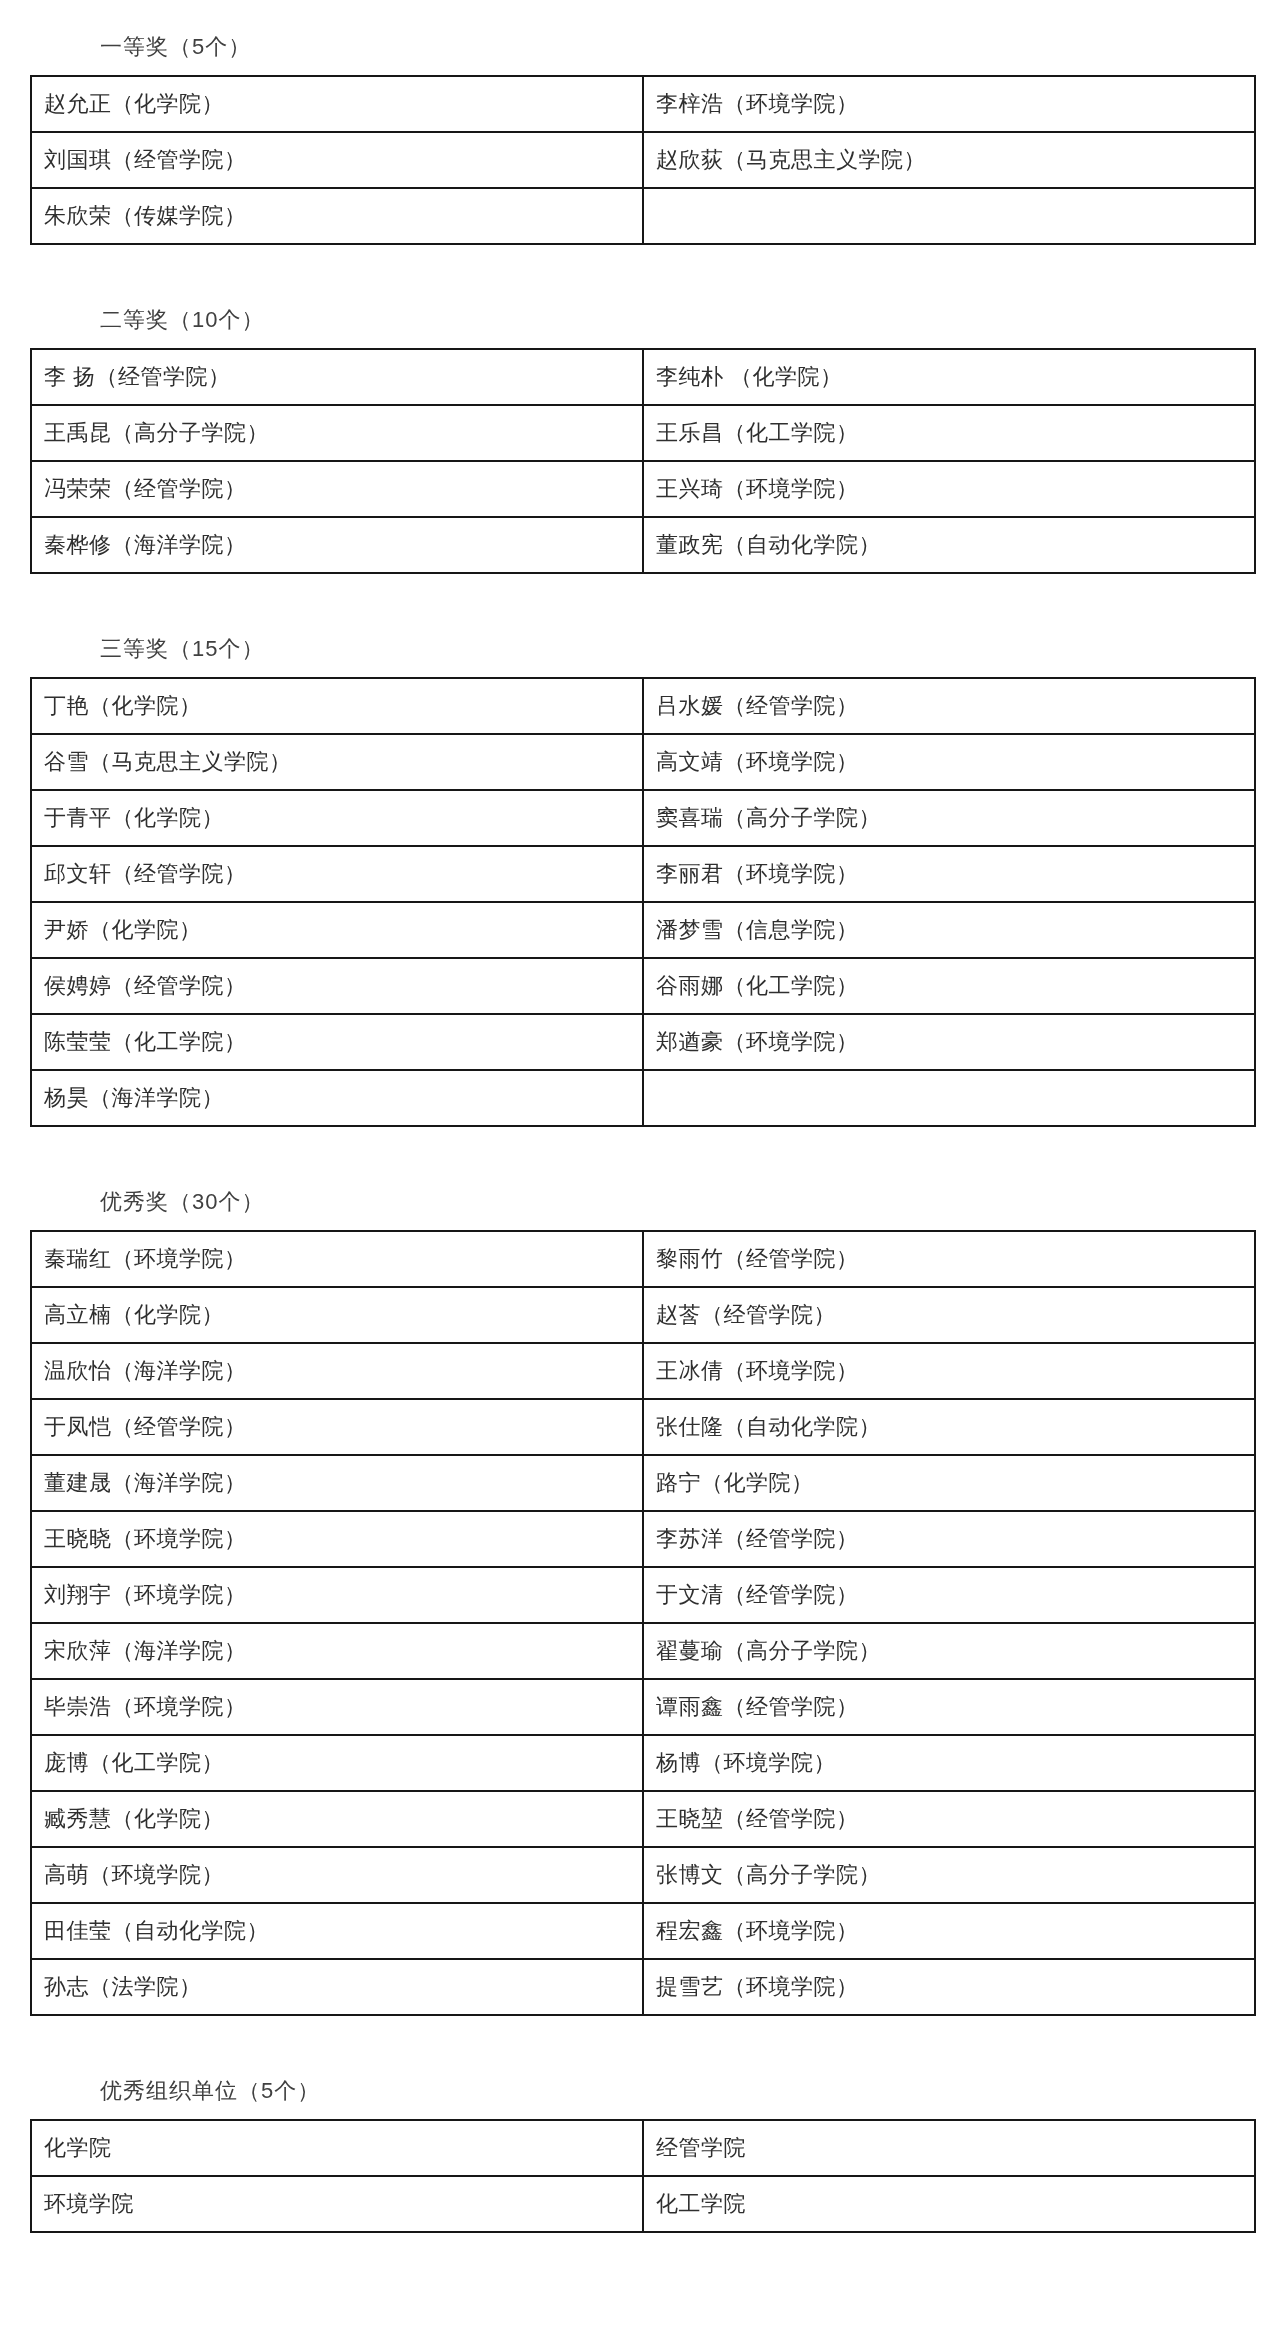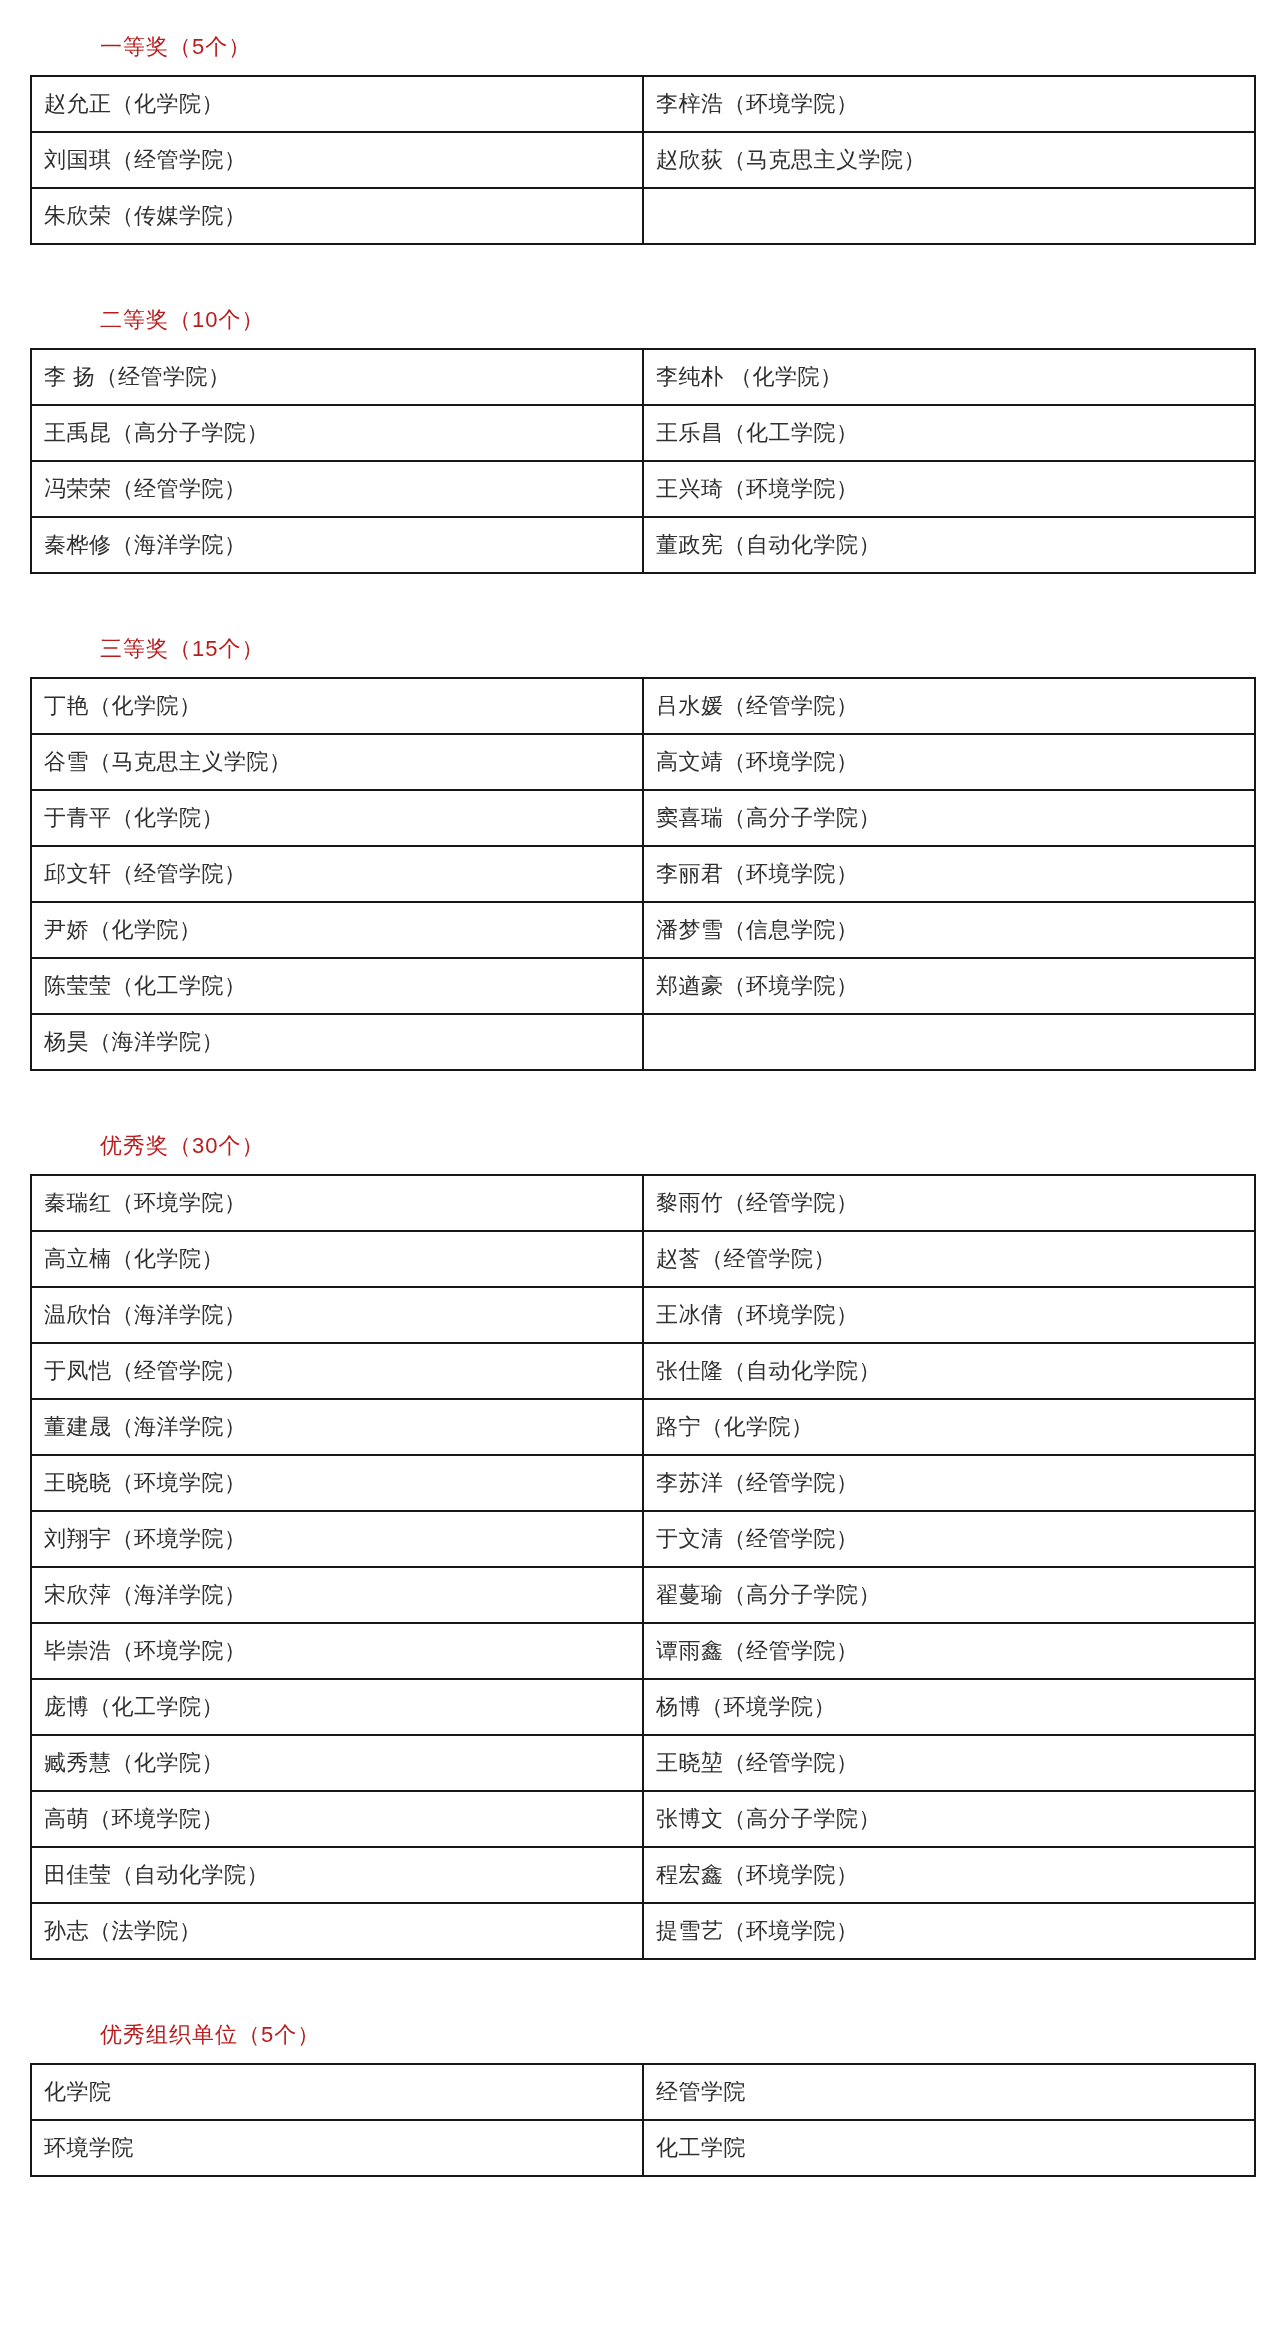--- a/index.html
+++ b/index.html
@@ -15,21 +15,21 @@
   }
   .doc {
     padding: 32px 28px 20px 30px;
     box-sizing: border-box;
   }
   .award-section { margin: 0; }
   .award-section:not(:first-child) { margin-top: 60px; }
   .section-title {
     font-size: 22px;
     font-weight: 400;
-    color: #b91c1c;
+    color: #404040;
     margin: 0 0 13px 70px;
     letter-spacing: 1px;
   }
   table.award-table {
     width: 100%;
     border-collapse: collapse;
     table-layout: fixed;
     padding-left: 32px;
   }
   table.award-table td {
@@ -112,20 +112,24 @@
           </tr>
           <tr>
             <td>邱文轩（经管学院）</td>
             <td>李丽君（环境学院）</td>
           </tr>
           <tr>
             <td>尹娇（化学院）</td>
             <td>潘梦雪（信息学院）</td>
           </tr>
           <tr>
+            <td>侯娉婷（经管学院）</td>
+            <td>谷雨娜（化工学院）</td>
+          </tr>
+          <tr>
             <td>陈莹莹（化工学院）</td>
             <td>郑遒豪（环境学院）</td>
           </tr>
           <tr>
             <td>杨昊（海洋学院）</td>
             <td></td>
           </tr>
         </tbody>
     </table>
   </section>

